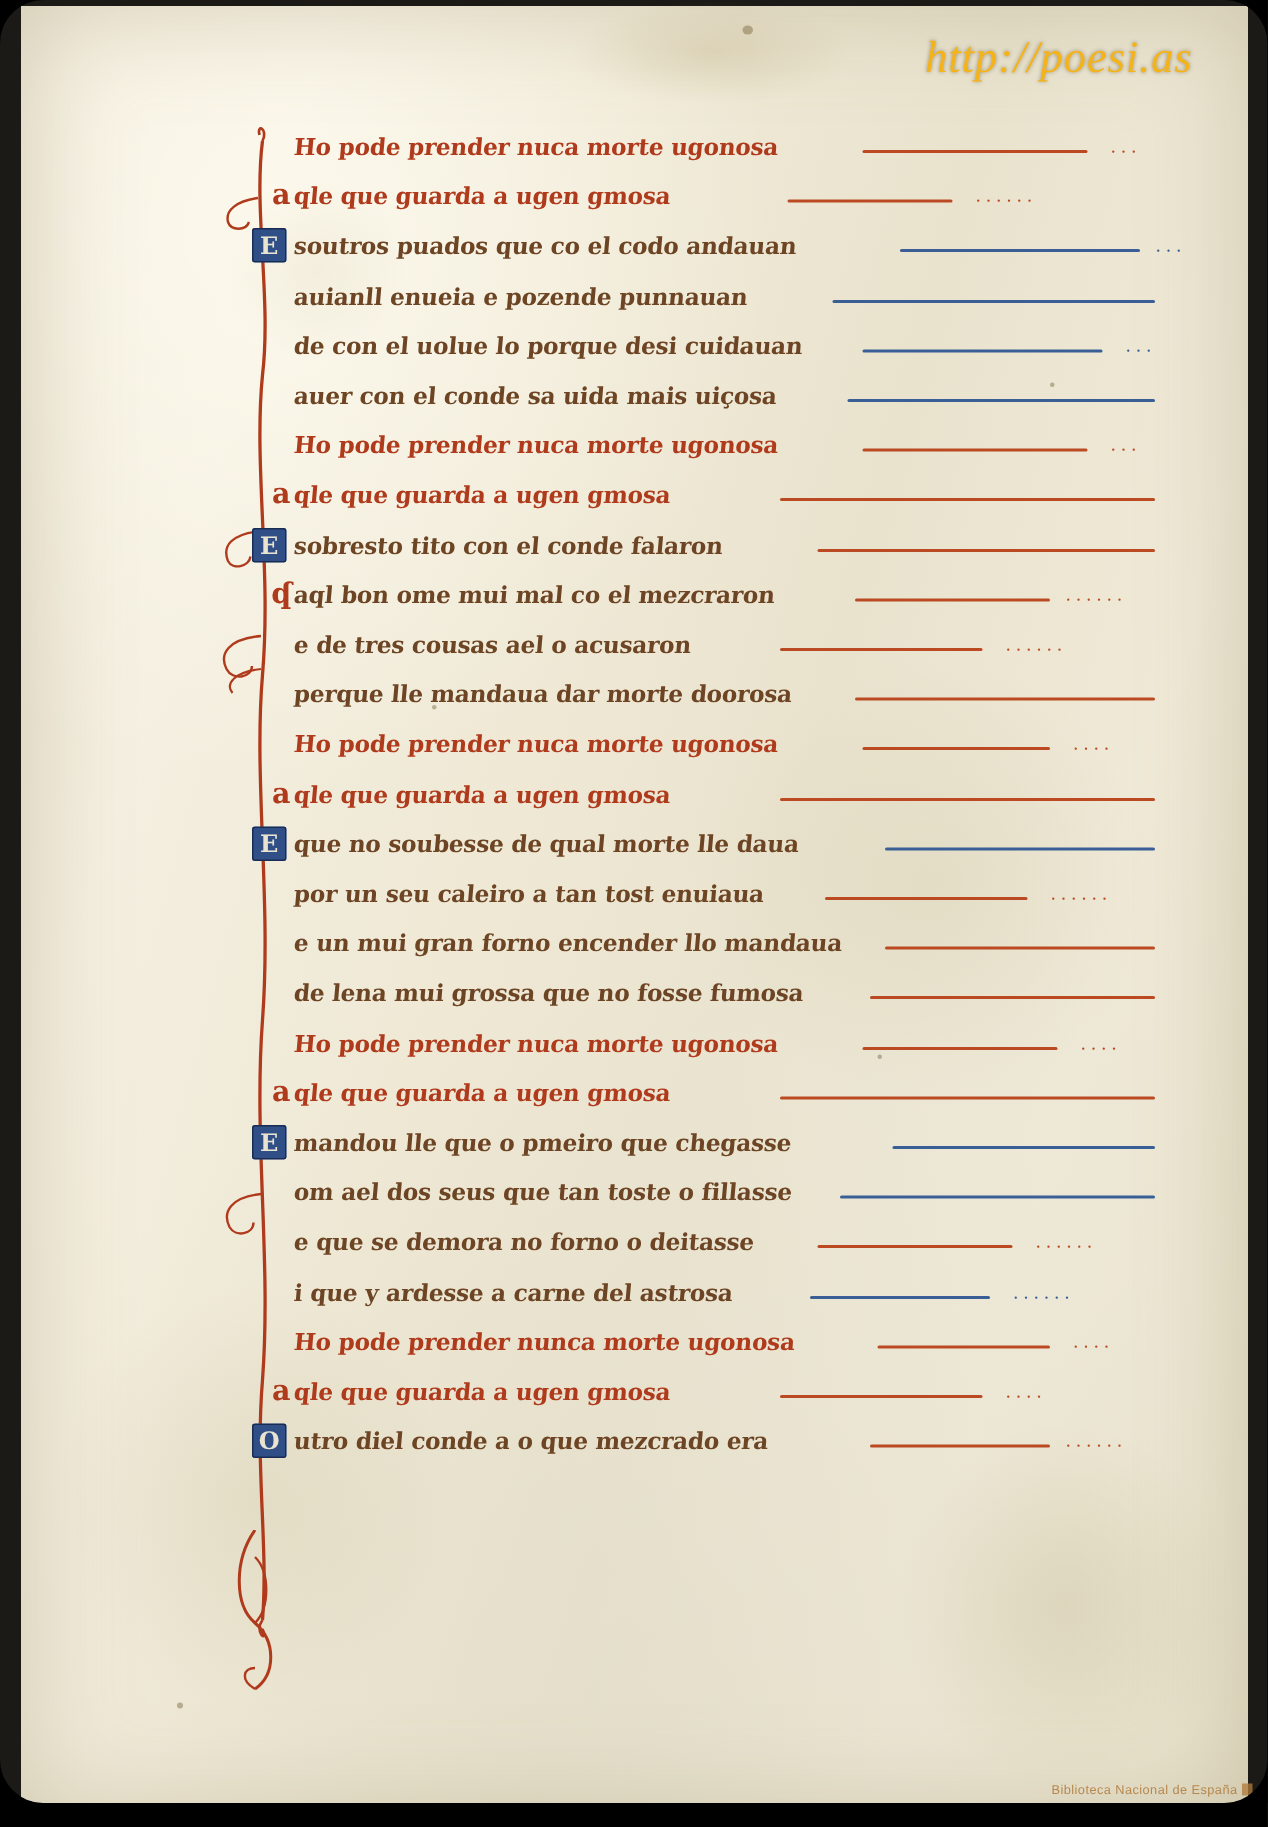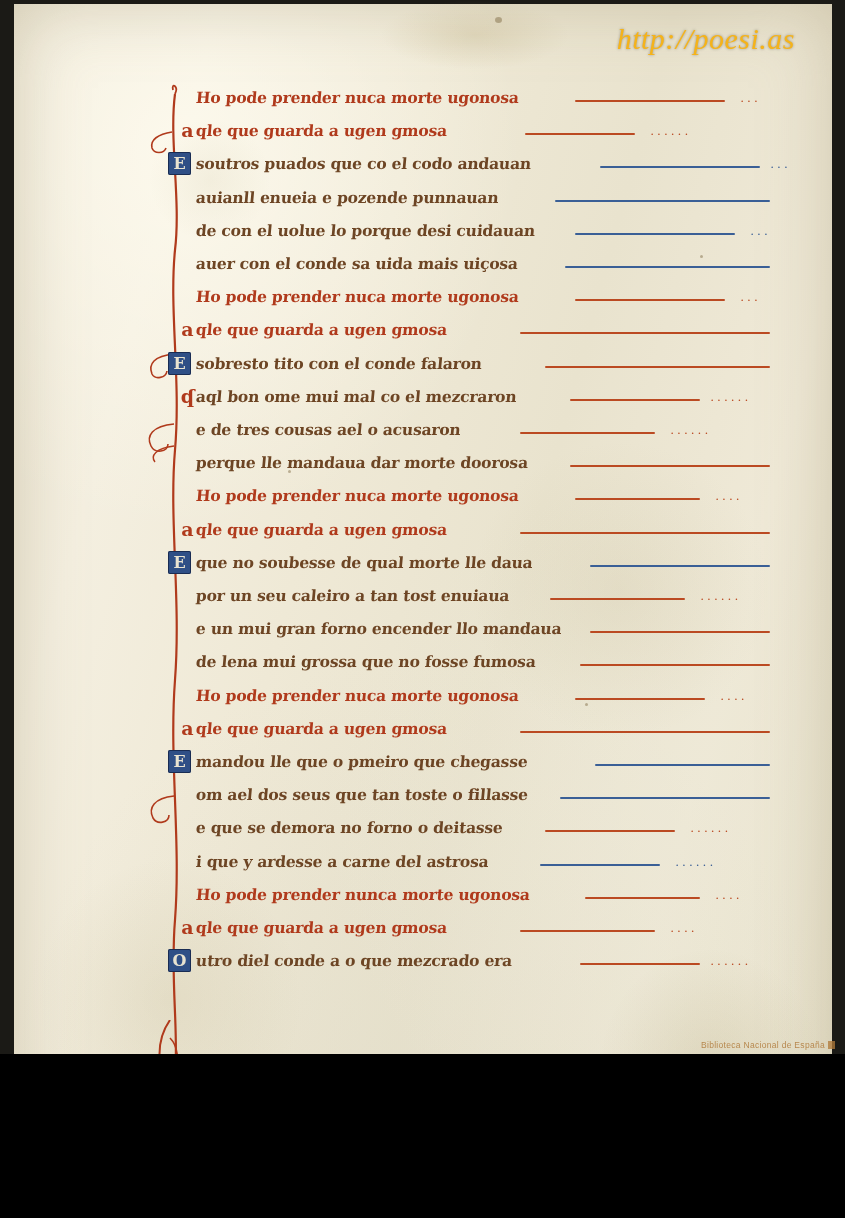--- a/index.html
+++ b/index.html
@@ -3,24 +3,25 @@
 <meta charset="utf-8">
 <style>
   html, body {
     margin: 0;
     padding: 0;
     background: #000;
   }
   #page {
     position: relative;
     width: 845px;
-    height: 1054px;
+    height: 1202px;
     overflow: hidden;
     background: #1b1a16;
     font-family: "Liberation Serif", serif;
+    border-radius: 29px;
   }
 
   
   #parchment {
     position: absolute;
     left: 14px;
     top: 4px;
     width: 818px;
     height: 1210px;
     background:

